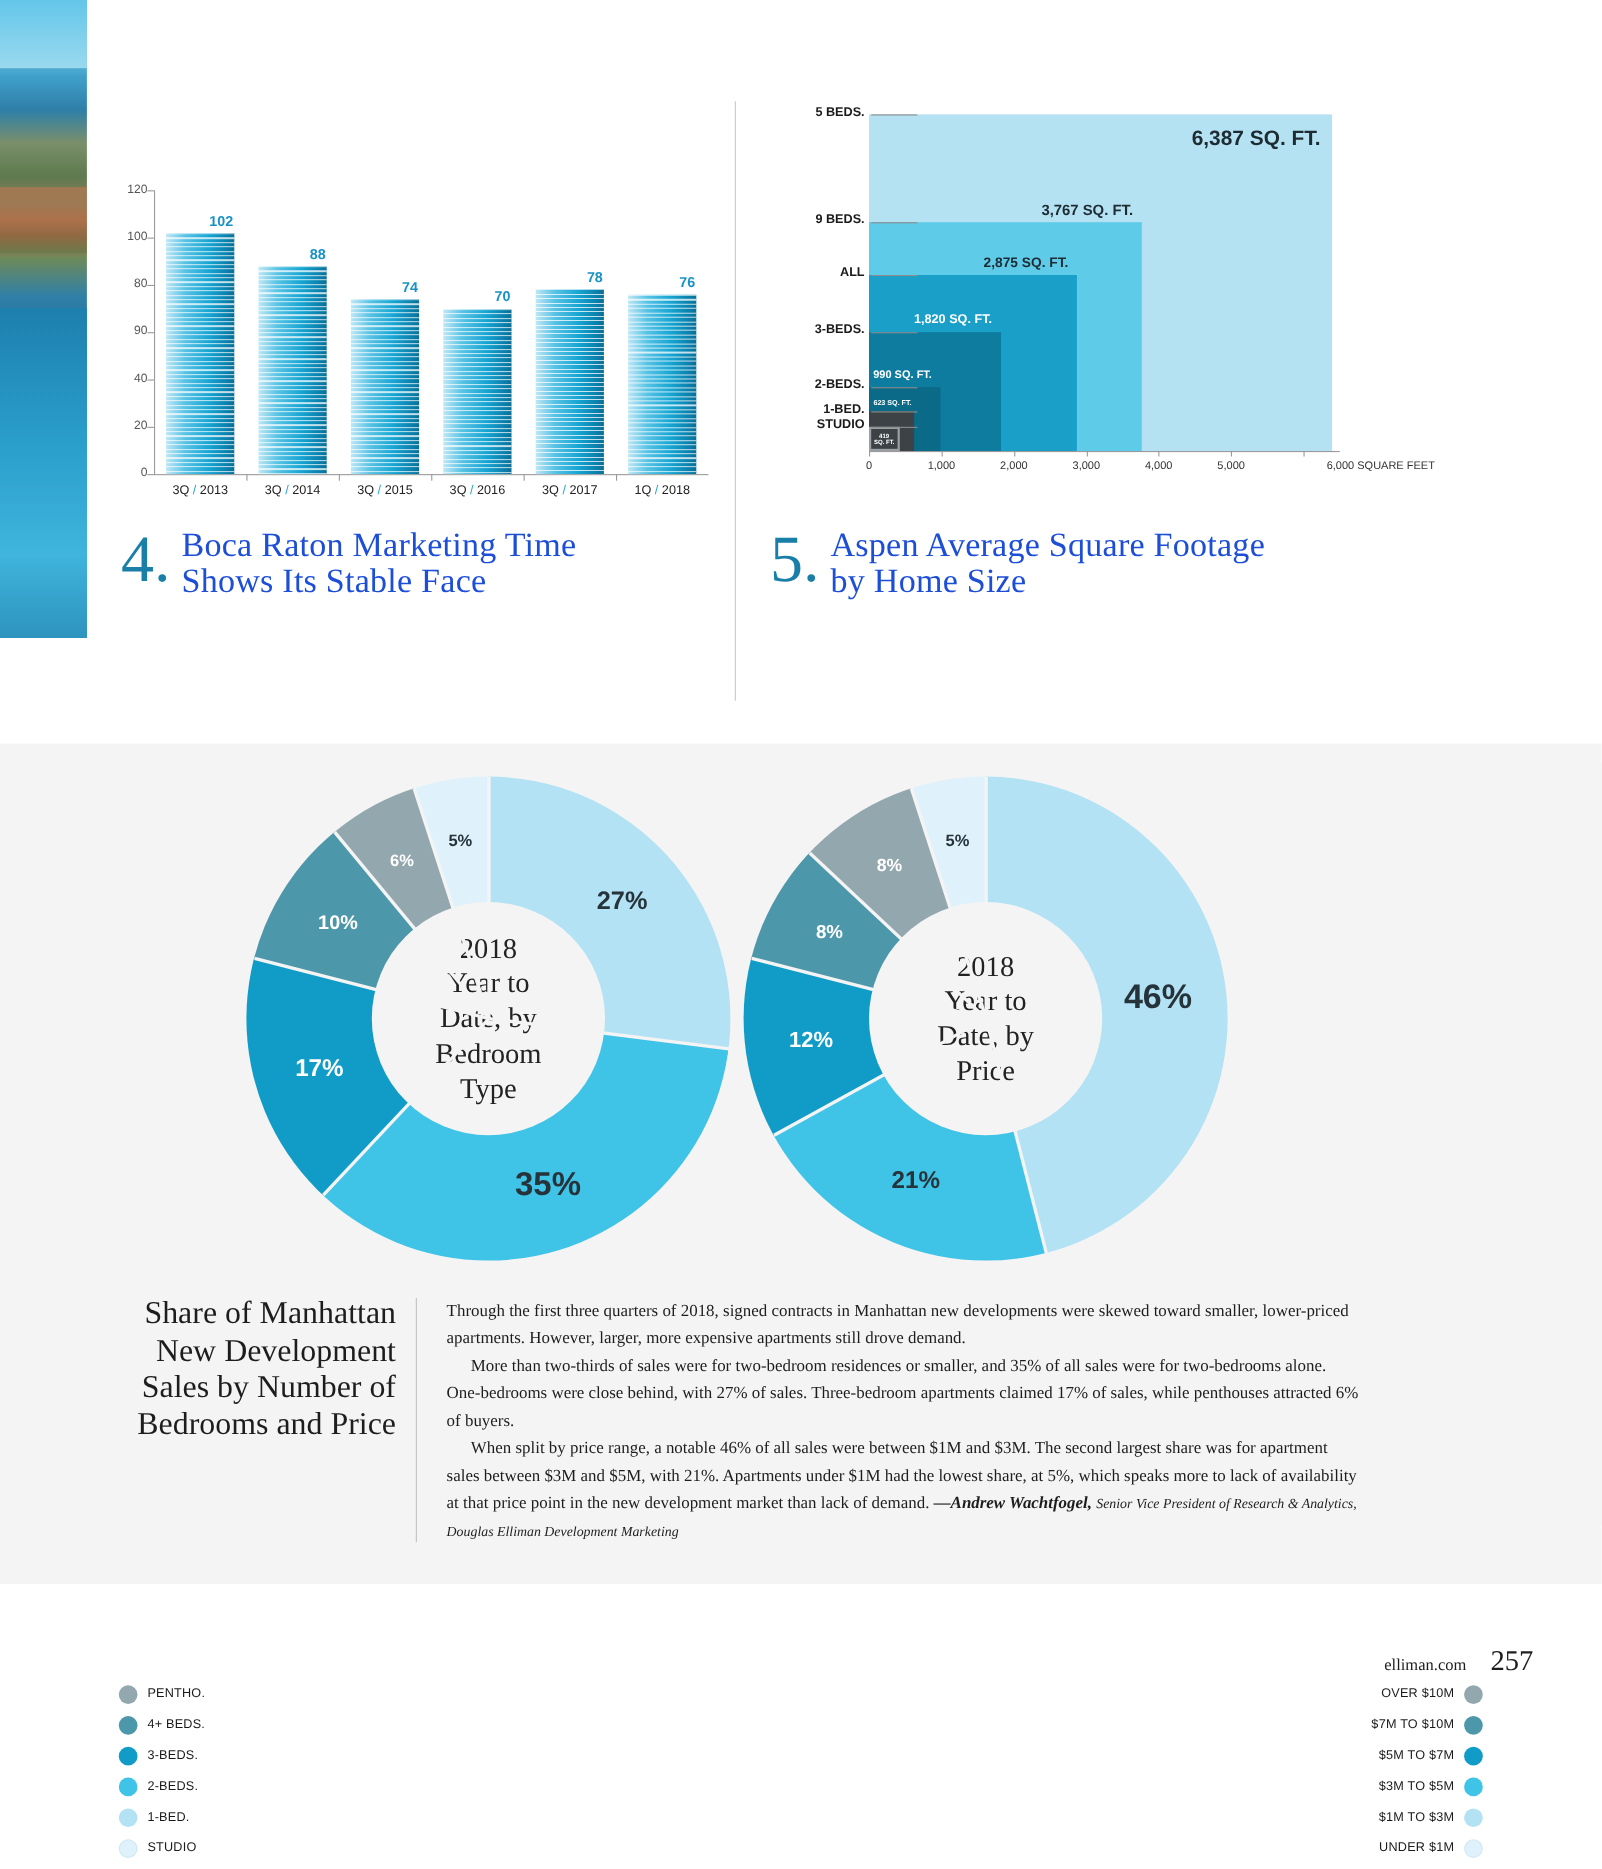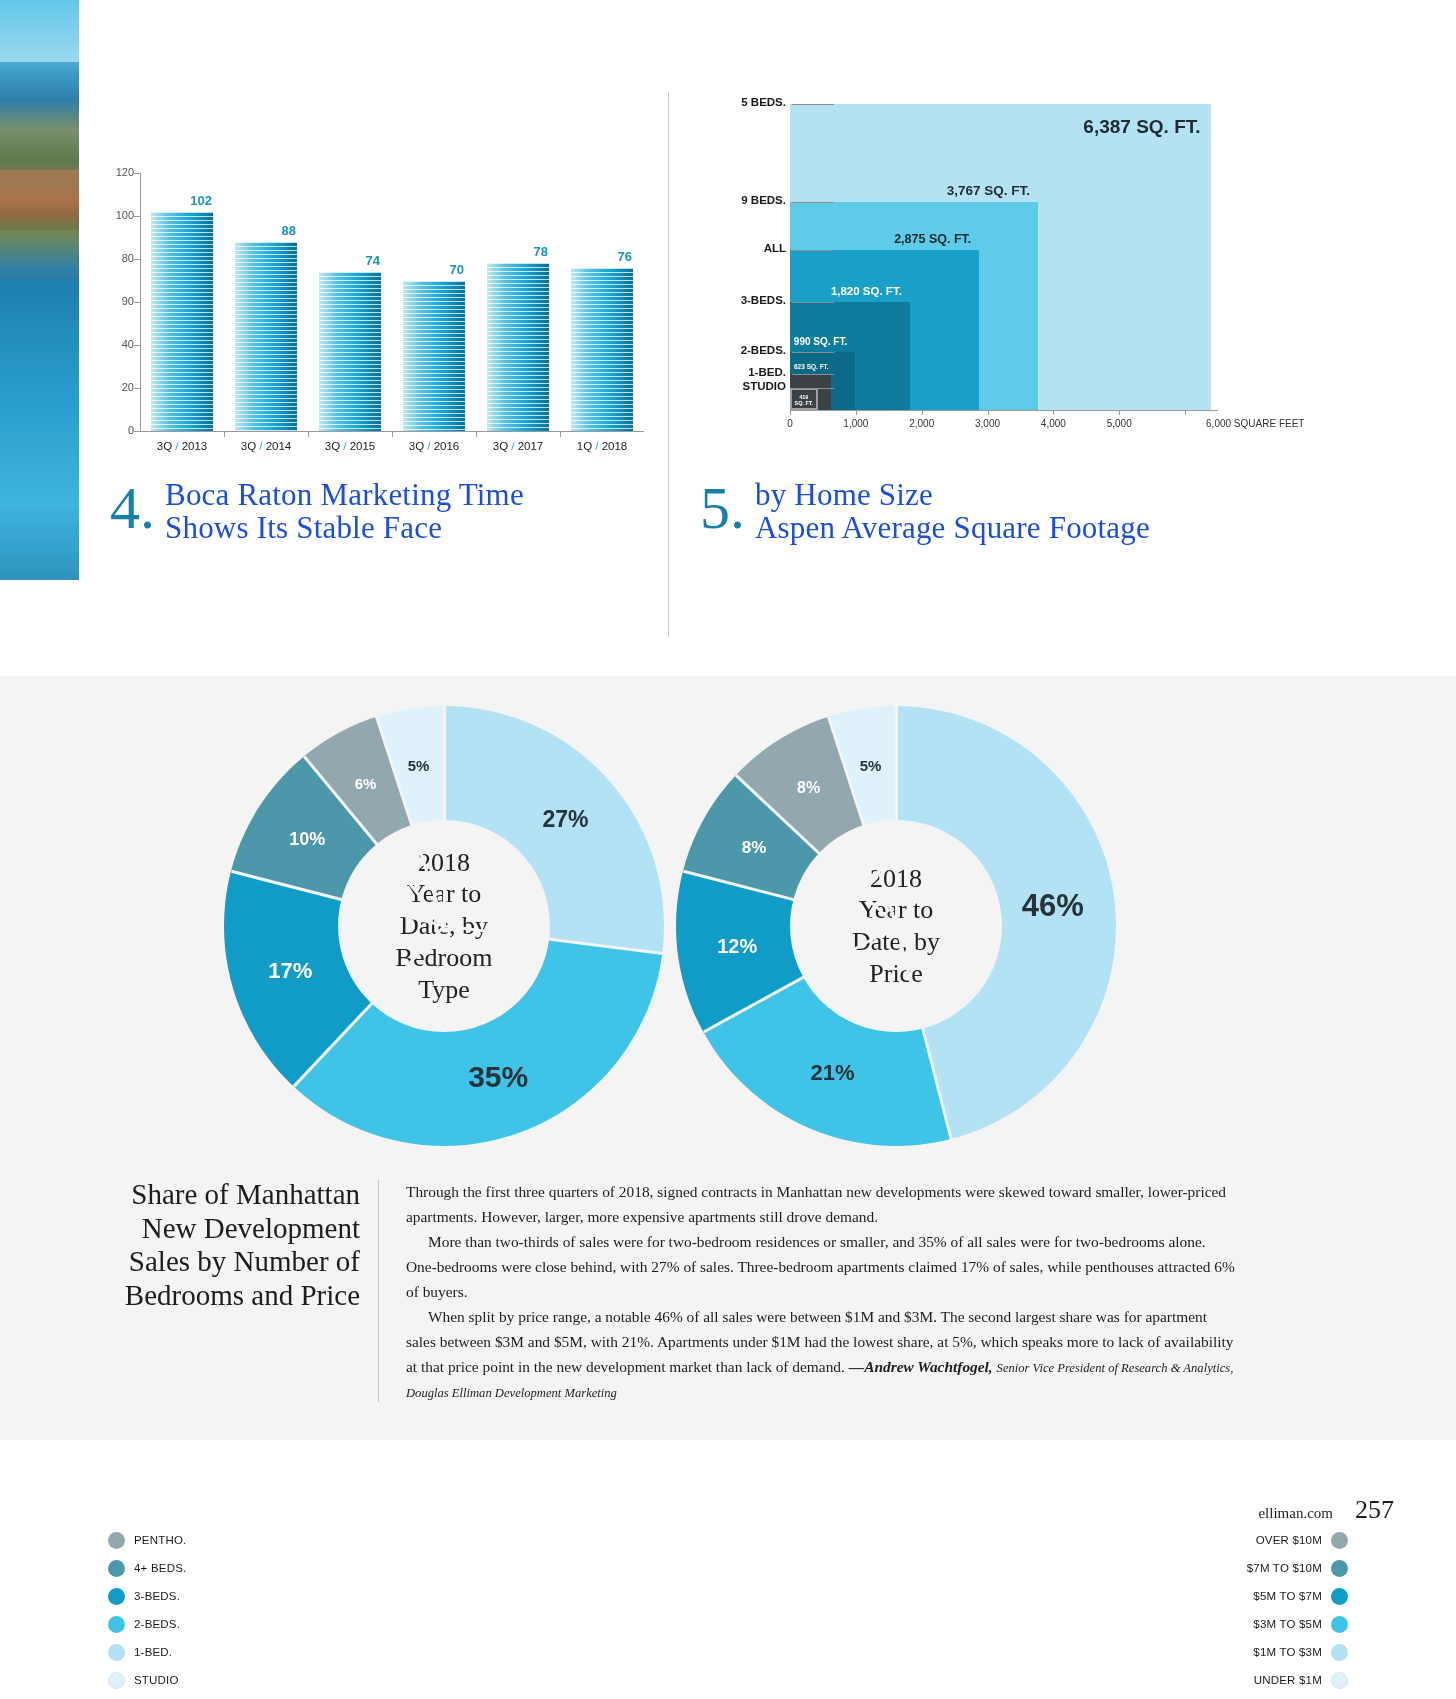--- a/index.html
+++ b/index.html
@@ -272,22 +272,22 @@
     <div class="big-num">4.</div>
     <div class="head-title">
       <div>Boca Raton Marketing Time</div>
       <div>Shows Its Stable Face</div>
     </div>
   </div>
 
   <div class="head-block" style="left:700px; top:478px; width:540px;">
     <div class="big-num">5.</div>
     <div class="head-title">
+      <div>Aspen Average Square Footage</div>
       <div>by Home Size</div>
-      <div>Aspen Average Square Footage</div>
     </div>
   </div>
 </div>
 
 <div class="panel">
 
   <div class="legend" style="left:108px; top:850px;">
     <div id="legend-left">
         <div class="legend-row">
           <span class="legend-dot" style="background: rgb(147, 167, 174);"></span>

